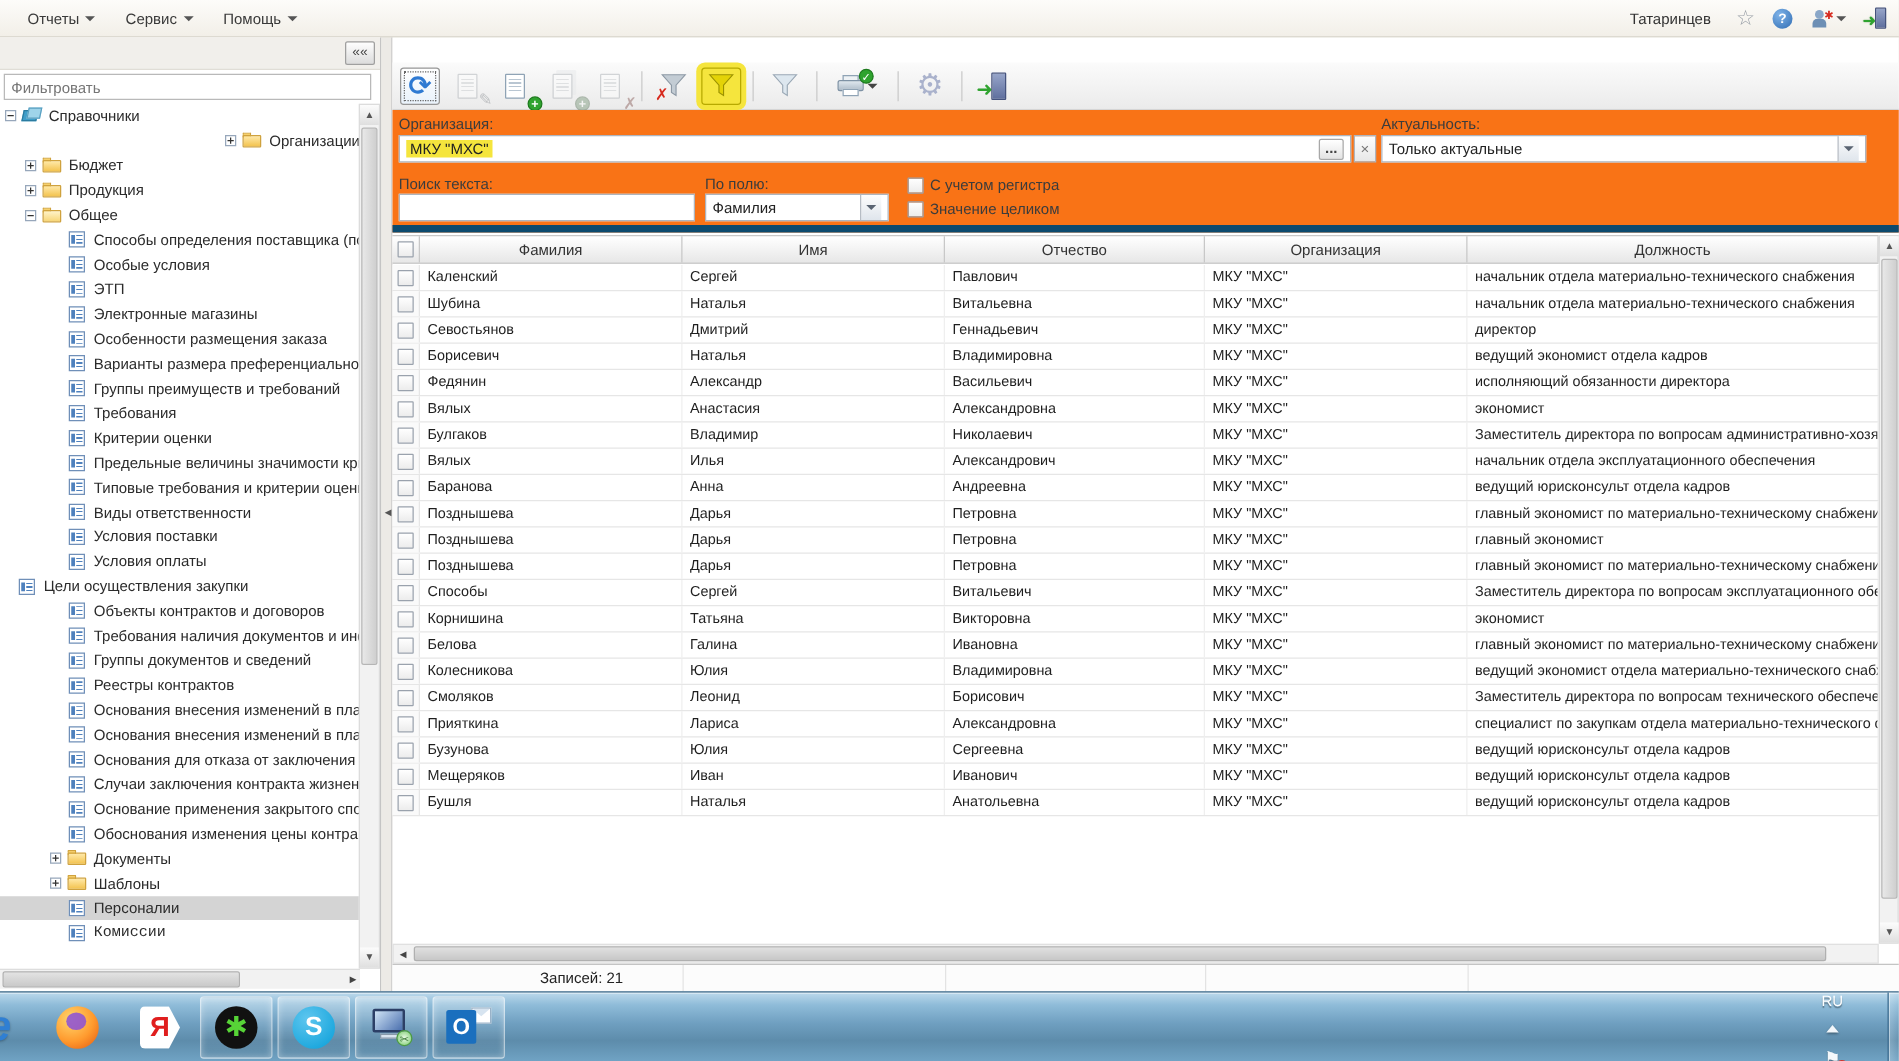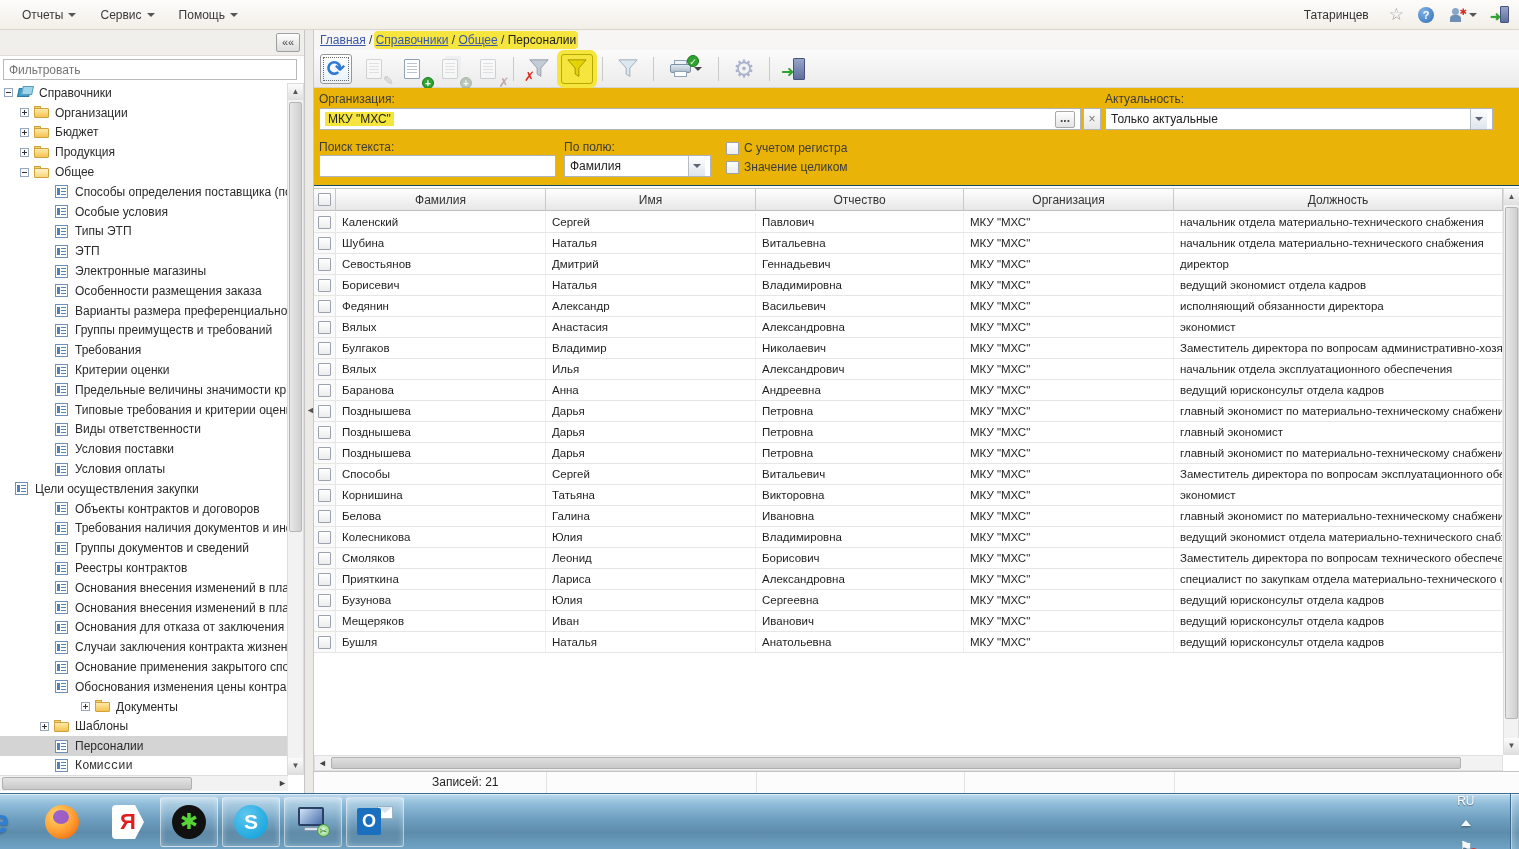--- a/index.html
+++ b/index.html
@@ -101,21 +101,21 @@
   .printer .mid { position:absolute; left:0; top:4px; width:21px; height:9px; background:linear-gradient(#dfe7ee,#aebcc9); border:1px solid #7e92a5; border-radius:2px; }
   .printer .out { position:absolute; left:4px; top:11px; width:13px; height:6px; background:#fff; border:1px solid #8fa3b5; }
   .printer .chk { position:absolute; right:-7px; top:-5px; width:12px; height:12px; border-radius:50%; background:#2fa32f; border:1px solid #1d7a1d;
     color:#fff; font-size:9px; line-height:12px; text-align:center; font-weight:bold; }
   .tdrop { width:0; height:0; border-left:4px solid transparent; border-right:4px solid transparent; border-top:4px solid #444; margin-left:2px; }
   .gear { font-size:24px; color:#aab2cc; line-height:24px; }
   .door-big { position:relative; width:24px; height:24px; }
   .door-big .panel { position:absolute; right:2px; top:1px; width:12px; height:22px; background:linear-gradient(#97a5c9,#5f6f9e); border:1px solid #45537e; border-radius:1px; }
   .door-big .arrow { position:absolute; left:-2px; top:5px; color:#2fa32f; font-size:16px; font-weight:bold; }
 
-  .filterpanel { position:absolute; left:0; top:58px; right:0; height:98px; background:#eab308; border-bottom:1px solid #0c4a6e; }
+  .filterpanel { position:absolute; left:0; top:58px; right:0; height:98px; background:#f97316; border-bottom:6px solid #0c4a6e; }
   .flabel { position:absolute; color:#3c3c3c; }
   .finput { position:absolute; background:#fff; border:1px solid #aeb4bd; display:flex; align-items:center; padding:0 5px; }
   .orgval { background:#f5e53d; padding:0 3px; }
   .dots-btn { margin-left:auto; width:20px; height:17px; background:linear-gradient(#fff,#e3e3e3); border:1px solid #a8a8a8;
     border-radius:2px; text-align:center; line-height:13px; font-weight:bold; color:#444; }
   .x-btn { position:absolute; width:18px; height:22px; background:linear-gradient(#fdfdfd,#e7e7e7); border:1px solid #aeb4bd;
     text-align:center; line-height:20px; color:#777; }
   .combo { position:absolute; background:#fff; border:1px solid #aeb4bd; display:flex; align-items:center; padding:0 5px; }
   .combo .dbtn { margin-left:auto; width:17px; height:100%; background:linear-gradient(#fdfdfd,#dfe5ec); border-left:1px solid #b6bcc4;
     display:flex; align-items:center; justify-content:center; }
@@ -230,42 +230,42 @@
   <input class="tree-filter" placeholder="Фильтровать" style="">
   <div class="tree">
       <div class="tree-row" style="padding-left: 4px;">
         <span class="toggle minus"></span>
         <span class="ticon t-root">
           <span class="b1"></span>
           <span class="b2"></span>
         </span>
         <span class="tree-label">Справочники</span>
       </div>
+      <div class="tree-row" style="padding-left: 20px; justify-content: flex-end;">
+        <span class="toggle plus"></span>
+        <span class="ticon t-folder">
+          <span class="tab"></span>
+          <span class="bodyf"></span>
+        </span>
+        <span class="tree-label">Организации</span>
+      </div>
       <div class="tree-row" style="padding-left: 20px;">
         <span class="toggle plus"></span>
         <span class="ticon t-folder">
           <span class="tab"></span>
           <span class="bodyf"></span>
         </span>
-        <span class="tree-label">Организации</span>
+        <span class="tree-label">Бюджет</span>
       </div>
       <div class="tree-row" style="padding-left: 20px;">
         <span class="toggle plus"></span>
         <span class="ticon t-folder">
           <span class="tab"></span>
           <span class="bodyf"></span>
         </span>
-        <span class="tree-label">Бюджет</span>
-      </div>
-      <div class="tree-row" style="padding-left: 20px;">
-        <span class="toggle plus"></span>
-        <span class="ticon t-folder">
-          <span class="tab"></span>
-          <span class="bodyf"></span>
-        </span>
         <span class="tree-label">Продукция</span>
       </div>
       <div class="tree-row" style="padding-left: 20px;">
         <span class="toggle minus"></span>
         <span class="ticon t-folder open">
           <span class="tab"></span>
           <span class="bodyf"></span>
         </span>
         <span class="tree-label">Общее</span>
       </div>
@@ -281,27 +281,20 @@
         <span class="ticon t-leaf">
           <span class="page"></span>
         </span>
         <span class="tree-label">Особые условия</span>
       </div>
       <div class="tree-row" style="padding-left: 40px;">
         <span class="tspacer"></span>
         <span class="ticon t-leaf">
           <span class="page"></span>
         </span>
-        <span class="tree-label">Типы ЭТП</span>
-      </div>
-      <div class="tree-row" style="padding-left: 40px;">
-        <span class="tspacer"></span>
-        <span class="ticon t-leaf">
-          <span class="page"></span>
-        </span>
         <span class="tree-label">ЭТП</span>
       </div>
       <div class="tree-row" style="padding-left: 40px;">
         <span class="tspacer"></span>
         <span class="ticon t-leaf">
           <span class="page"></span>
         </span>
         <span class="tree-label">Электронные магазины</span>
       </div>
       <div class="tree-row" style="padding-left: 40px;">
@@ -444,21 +437,21 @@
         </span>
         <span class="tree-label">Основание применения закрытого способ</span>
       </div>
       <div class="tree-row" style="padding-left: 40px;">
         <span class="tspacer"></span>
         <span class="ticon t-leaf">
           <span class="page"></span>
         </span>
         <span class="tree-label">Обоснования изменения цены контракта в</span>
       </div>
-      <div class="tree-row" style="padding-left: 40px; margin-left: 41px;">
+      <div class="tree-row" style="padding-left: 40px;">
         <span class="toggle plus"></span>
         <span class="ticon t-folder">
           <span class="tab"></span>
           <span class="bodyf"></span>
         </span>
         <span class="tree-label">Документы</span>
       </div>
       <div class="tree-row" style="padding-left: 40px;">
         <span class="toggle plus"></span>
         <span class="ticon t-folder">
@@ -491,21 +484,20 @@
     <div class="tree-hthumb"></div>
     <div class="hs-right">►</div>
   </div>
 </div>
 <div class="splitter">
     <span class="arr">◄</span>
   </div>
 
 <div class="content">
 
-  <div class="crumbbar"><span class="crumb-link">Главная</span><span class="crumb-sep"> / </span><span class="hl"><span class="crumb-link">Справочники</span><span class="crumb-sep"> / </span><span class="crumb-link">Общее</span><span class="crumb-sep"> / </span><span class="crumb-cur">Персоналии</span></span></div>
 
   <div class="toolbar">
     <div class="tbtn focused">
         <span class="icon-refresh">⟳</span>
       </div>
     <div class="tbtn disabled">
         <span class="page-ic"></span>
         <span class="pencil">✎</span>
       </div>
     <div class="tbtn">

